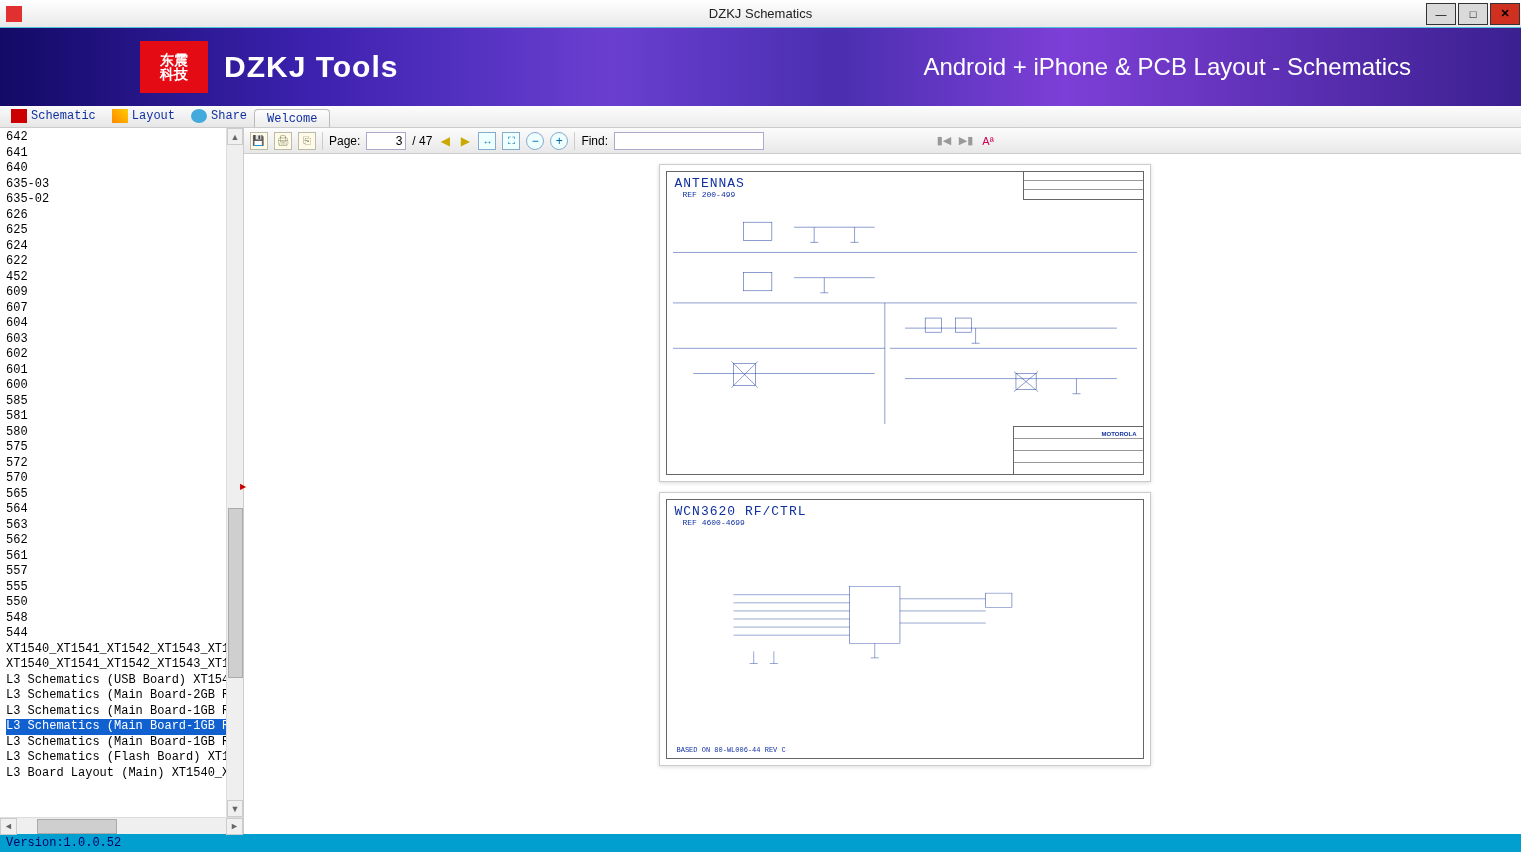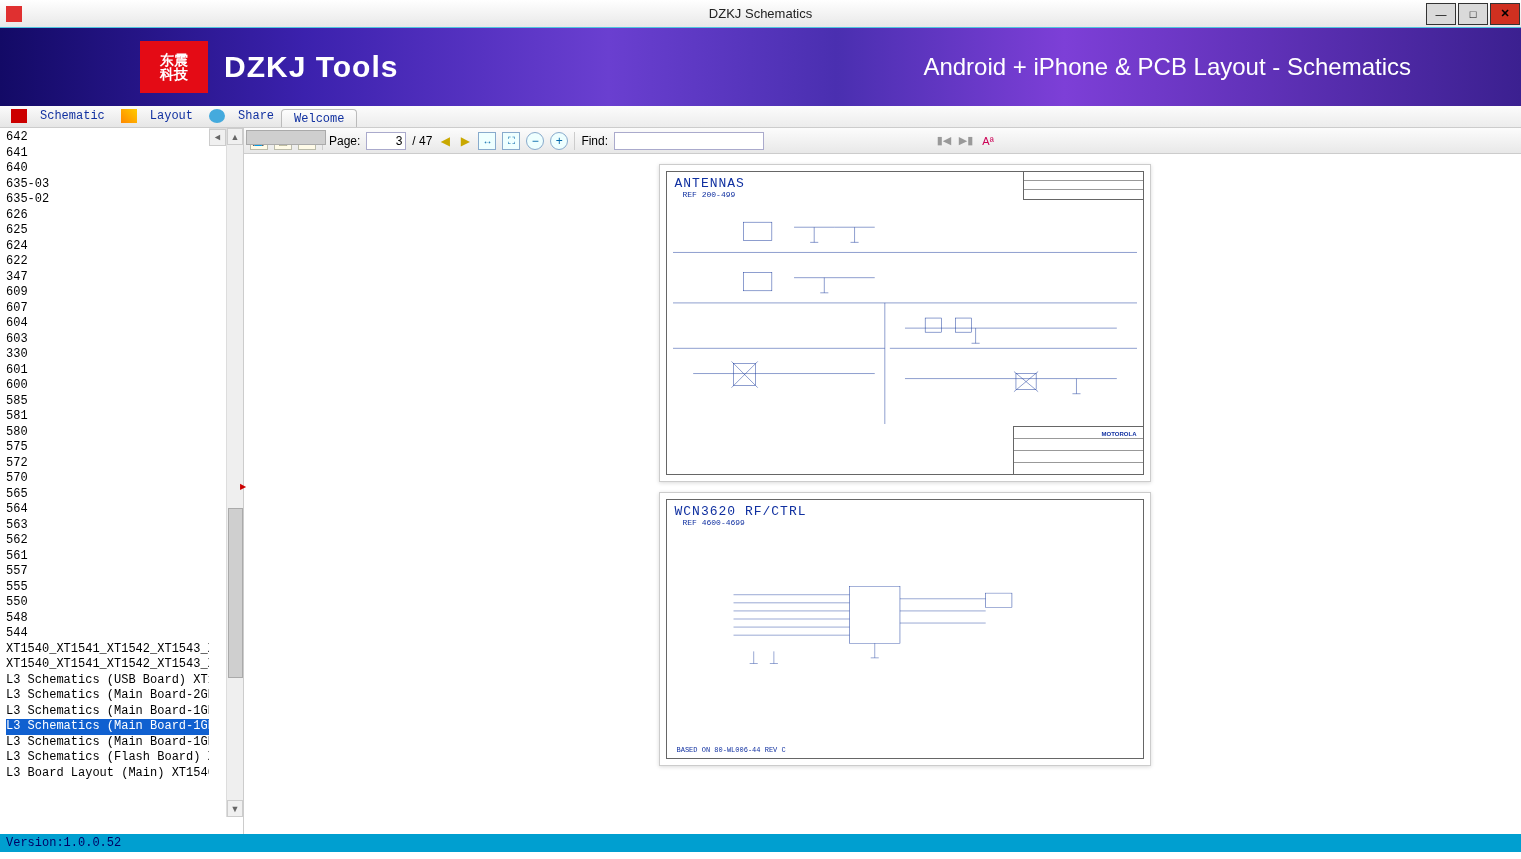--- a/index.html
+++ b/index.html
@@ -17,31 +17,31 @@
   
   
   .banner { height: 78px; background: linear-gradient(90deg, #130a66 0%, #3b21ad 20%, #6a3fd0 40%, #4a2fb0 55%, #7d3fd7 70%, #3b2090 100%); position: relative; display: flex; align-items: center; color: #fff; }
   .banner .logo-box { width: 68px; height: 52px; background: #e40b15; margin-left: 140px; display: flex; flex-direction: column; align-items: center; justify-content: center; color: #fff; font-size: 16px; font-weight: bold; line-height: 1; }
   .banner .logo-box span { font-size: 14px; }
   .banner .brand { margin-left: 16px; font-size: 30px; font-weight: bold; letter-spacing: 1px; }
   .banner .tagline { position: absolute; right: 110px; font-size: 24px; }
   
   
   .mini-toolbar { height: 22px; background: linear-gradient(to bottom, #fcfcfc, #e6e6e6); border-bottom: 1px solid #ccc; display: flex; align-items: center; padding-left: 4px; gap: 2px; }
-  .mini-btn { display: flex; align-items: center; gap: 13px; padding: 1px 6px; border: 1px solid transparent; border-radius: 2px; font-family: "Courier New", monospace; color: #1030a0; font-size: 12px; }
+  .mini-btn { display: flex; align-items: center; gap: 4px; padding: 1px 6px; border: 1px solid transparent; border-radius: 2px; font-family: "Courier New", monospace; color: #1030a0; font-size: 12px; }
   .mini-btn .mb-icon { width: 16px; height: 14px; display: inline-block; }
   .mb-pdf { background: #c00; }
   .mb-pads { background: linear-gradient(45deg,#f80,#fc0); }
   .mb-share { background: #4ad; border-radius: 50%; }
   
   
   .main { display: flex; height: 706px; }
   
   
-  .sidebar { width: 244px; border-right: 1px solid #ccc; display: flex; flex-direction: row; background: #fff; position: relative; }
+  .sidebar { width: 244px; border-right: 1px solid #ccc; display: flex; flex-direction: column; background: #fff; position: relative; }
   .side-list { flex: 1; overflow-y: hidden; overflow-x: hidden; font-family: "Courier New", monospace; font-size: 12px; line-height: 15.5px; padding: 2px 0 0 6px; position: relative; }
   .side-list .item { white-space: nowrap; overflow: hidden; cursor: pointer; }
   .side-list .item.selected { background: #1060d0; color: #fff; }
   .side-scroll-v { position: absolute; right: 0; top: 0; width: 17px; height: calc(100% - 17px); background: #efefef; border-left: 1px solid #ddd; }
   .side-scroll-v .sv-btn { height: 17px; background: #f0f0f0; border: 1px solid #ccc; display: flex; align-items: center; justify-content: center; font-size: 9px; color: #666; }
   .side-scroll-v .sv-thumb { position: absolute; left: 1px; width: 15px; background: #cfcfcf; border: 1px solid #aaa; }
   .side-scroll-h { height: 17px; background: #efefef; border-top: 1px solid #ddd; display: flex; align-items: center; }
   .side-scroll-h .sh-btn { width: 17px; height: 17px; background: #f0f0f0; border: 1px solid #ccc; display: flex; align-items: center; justify-content: center; font-size: 9px; color: #666; }
   .side-scroll-h .sh-track { flex: 1; position: relative; height: 100%; }
   .side-scroll-h .sh-thumb { position: absolute; top: 1px; height: 15px; background: #cfcfcf; border: 1px solid #aaa; }
@@ -143,26 +143,26 @@
     <div class="side-list" id="side-list">
         <div class="item">642</div>
         <div class="item">641</div>
         <div class="item">640</div>
         <div class="item">635-03</div>
         <div class="item">635-02</div>
         <div class="item">626</div>
         <div class="item">625</div>
         <div class="item">624</div>
         <div class="item">622</div>
-        <div class="item">347</div>
+        <div class="item">452</div>
         <div class="item">609</div>
         <div class="item">607</div>
         <div class="item">604</div>
         <div class="item">603</div>
-        <div class="item">330</div>
+        <div class="item">602</div>
         <div class="item">601</div>
         <div class="item">600</div>
         <div class="item">585</div>
         <div class="item">581</div>
         <div class="item">580</div>
         <div class="item">575</div>
         <div class="item">572</div>
         <div class="item">570</div>
         <div class="item">565</div>
         <div class="item">564</div>

